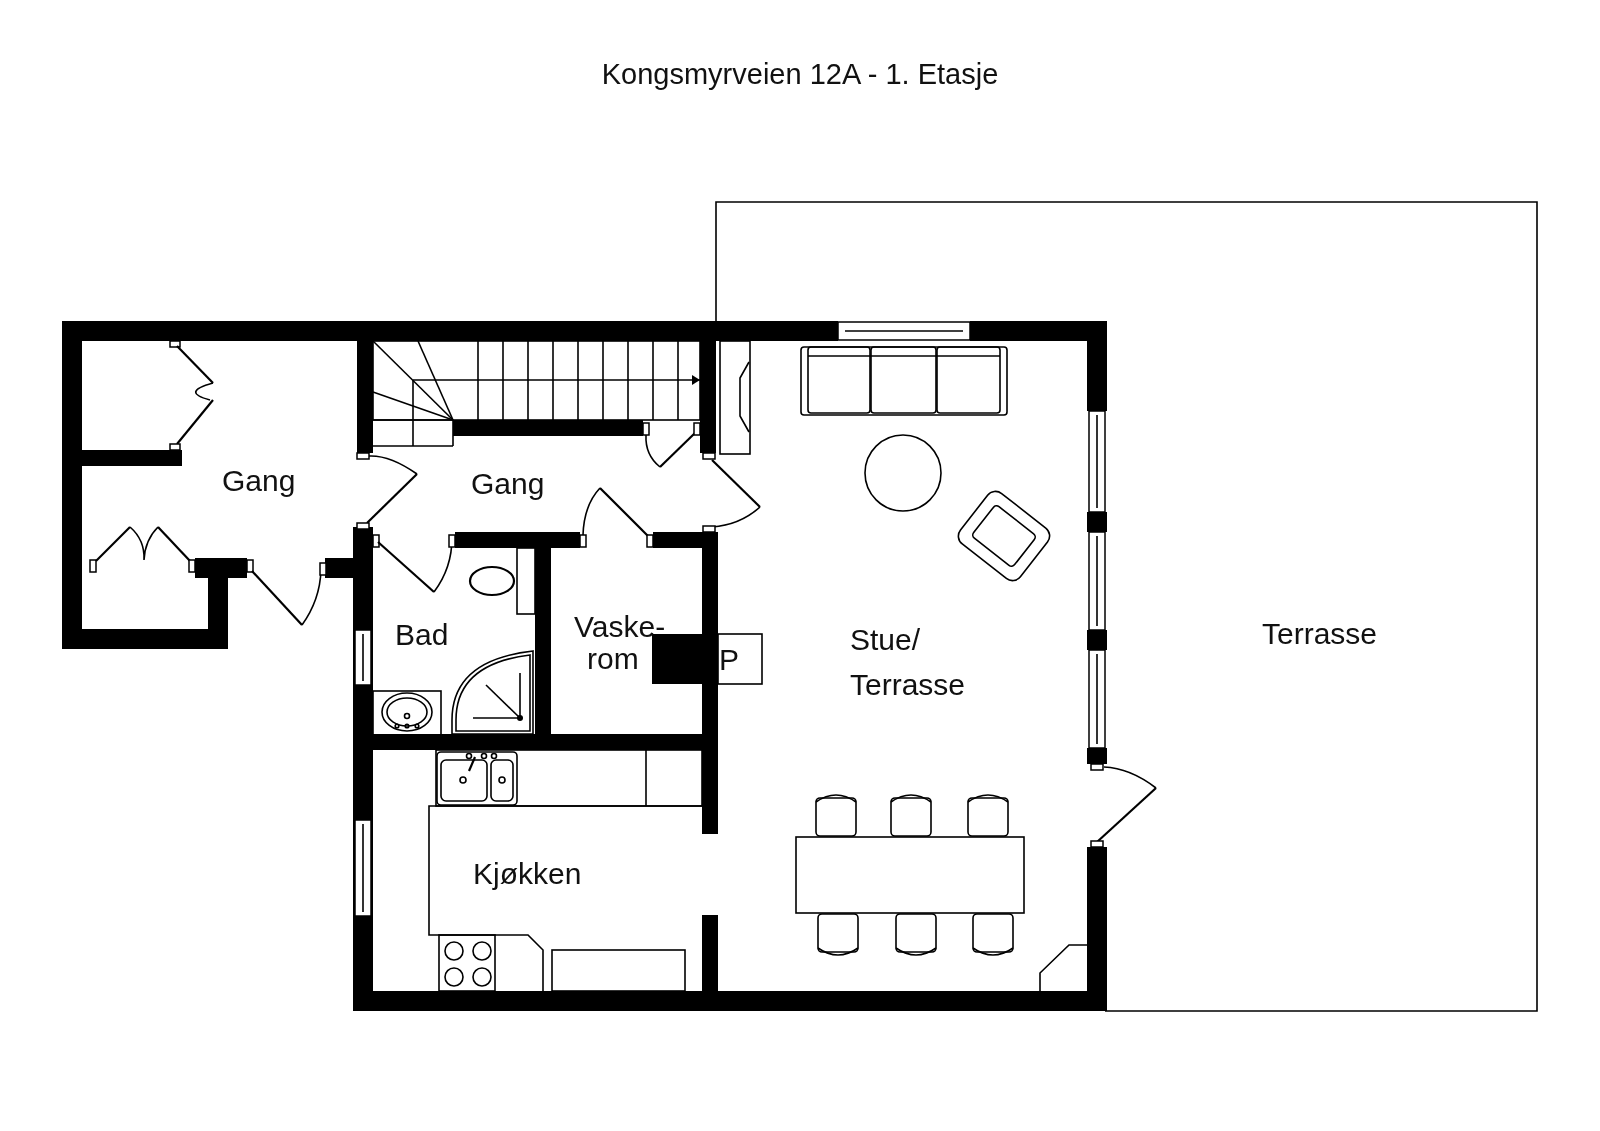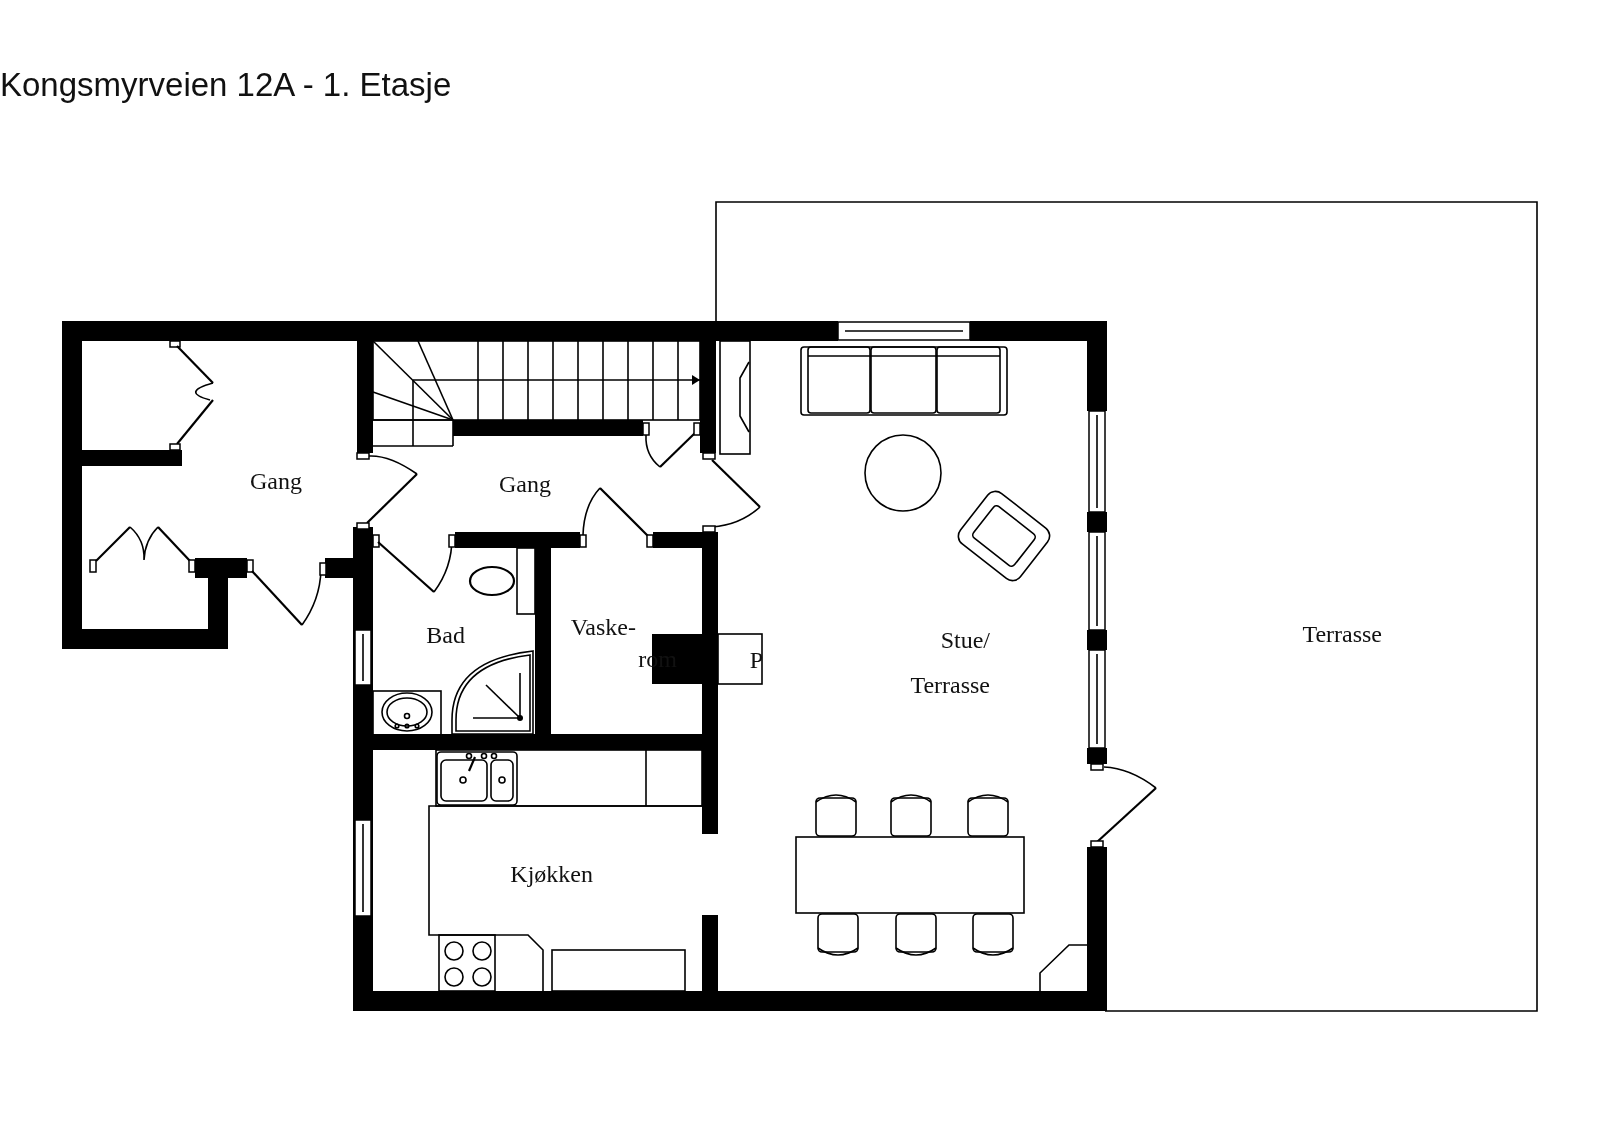--- a/index.html
+++ b/index.html
@@ -1,19 +1,19 @@
 <!DOCTYPE html>
 <html><head>
 <meta charset="utf-8">
 <style>
   html, body { margin: 0; padding: 0; background: #ffffff; }
   body { width: 1600px; height: 1131px; position: relative; overflow: hidden; font-family: "Liberation Sans", sans-serif; }
   #plan { position: absolute; left: 0; top: 0; width: 1600px; height: 1131px; }
-  .title { position: absolute; left: 0; width: 1600px; top: 58px; font-size: 33px; color: #111; font-family: "Liberation Sans", sans-serif; margin-top: 8px; }
-  .lbl { position: absolute; font-size: 24px; color: #111; text-align: right; line-height: 26px; font-family: Liberation Serif, serif; white-space: nowrap; }
+  .title { position: absolute; left: 0; width: 1600px; top: 58px; text-align: center; font-size: 29px; color: #111; font-family: "Liberation Sans", sans-serif; }
+  .lbl { position: absolute; font-size: 30px; color: #111; text-align: left; line-height: 26px; font-family: Liberation Sans, sans-serif; white-space: nowrap; }
   .wall { fill: #000; }
   .ln { fill: none; stroke: #000; stroke-width: 1.6; }
   .ln2 { fill: none; stroke: #000; stroke-width: 2.2; }
   .wf { fill: #fff; stroke: #000; stroke-width: 1.5; }
   .door { fill: #fff; stroke: #000; stroke-width: 1.5; }
 </style>
 </head>
 <body>
 
 <svg id="plan" viewBox="0 0 1600 1131" xmlns="http://www.w3.org/2000/svg">
@@ -228,19 +228,19 @@
     </g>
     <polyline class="ln" points="1040,991 1040,973 1069,945 1087,945"></polyline>
   </g>
 </svg>
 
 <div class="title">Kongsmyrveien 12A - 1. Etasje</div>
 
 <div class="lbl" style="left:222px; top:468px; width:80px;">Gang</div>
 <div class="lbl" style="left:471px; top:471px; width:80px;">Gang</div>
 <div class="lbl" style="left:395px; top:622px; width:70px;">Bad</div>
-<div class="lbl" style="left:546px; top:614px; width:90px;">Vaske-</div>
+<div class="lbl" style="left:574px; top:614px; width:90px;">Vaske-</div>
 <div class="lbl" style="left:551px; top:646px; width:90px;margin-left:36px;">rom</div>
 <div class="lbl" style="left:719px; top:647px; width:44px;">P</div>
 <div class="lbl" style="left:850px; top:627px; width:140px;">Stue/</div>
 <div class="lbl" style="left:850px; top:672px; width:140px;">Terrasse</div>
 <div class="lbl" style="left:473px; top:861px; width:120px;">Kjøkken</div>
 <div class="lbl" style="left:1262px; top:621px; width:120px;">Terrasse</div>
 
 </body></html>

